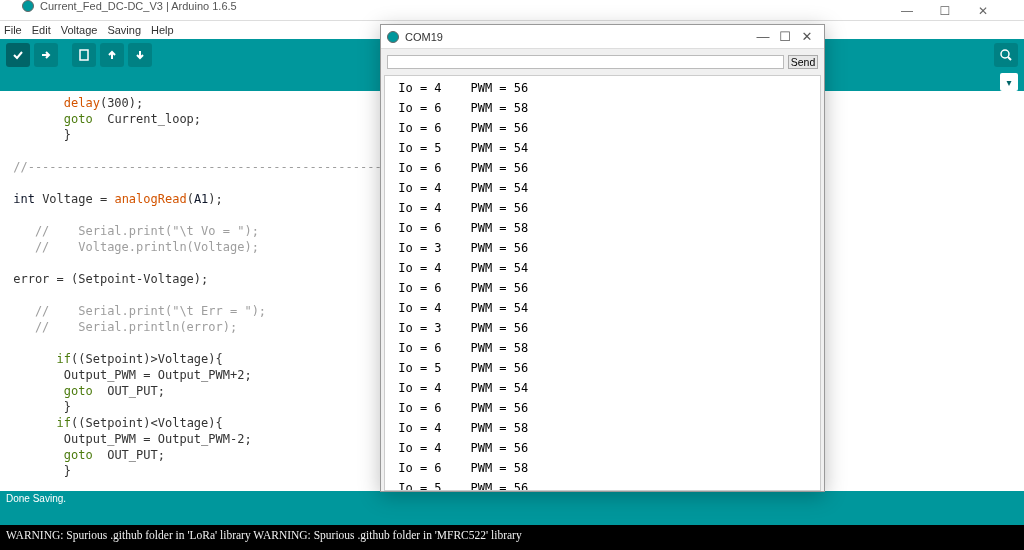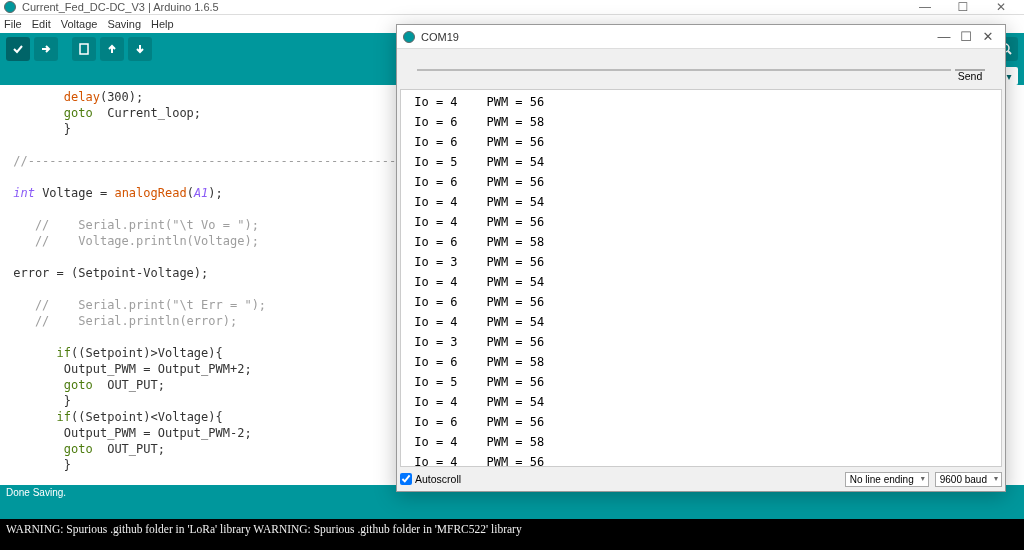--- a/index.html
+++ b/index.html
@@ -1,19 +1,19 @@
 <!DOCTYPE html>
 <html><head>
 <meta charset="utf-8">
 <style>
 * { margin:0; padding:0; box-sizing:border-box; }
 body { font-family: "Segoe UI", Arial, sans-serif; font-size:11px; background:#f0f0f0; width:1024px; height:550px; overflow:hidden; position:relative; }
 
 
-.titlebar { height:15px; background:#fff; display:flex; align-items:center; padding:0 4px; border-bottom:1px solid #ddd; }
+.titlebar { height:21px; background:#fff; display:flex; align-items:flex-start; padding:0 22px; border-bottom:1px solid #ddd; }
 .app-icon { width:12px; height:12px; border-radius:50%; background:#00979c; margin-right:6px; border:1px solid #666; }
 .title-text { flex:1; color:#555; font-size:11px; }
 .win-ctrl { width:38px; height:22px; display:flex; align-items:center; justify-content:center; color:#666; cursor:pointer; font-size:12px; }
 
 
 .menubar { height:18px; background:#fff; display:flex; align-items:center; padding:0 4px; gap:10px; }
 .menu-item { color:#333; font-size:11px; cursor:pointer;text-align:center; }
 
 
 .toolbar { height:32px; background:#00979c; display:flex; align-items:center; padding:0 6px; gap:4px; }
@@ -24,39 +24,39 @@
 
 
 .tabstrip { height:20px; background:#00979c; display:flex; align-items:flex-end; padding-left:6px; }
 .tab { background:#fff; padding:2px 14px 2px 8px; font-size:10.5px; border-radius:2px 2px 0 0; position:relative; }
 .tab-dd { position:absolute; right:2px; top:3px; font-size:9px; color:#888; }
 .tabstrip .right-dd { margin-left:auto; width:18px; height:18px; background:#fff; border-radius:2px; display:flex; align-items:center; justify-content:center; color:#006468; font-size:10px; margin-right:6px; cursor:pointer; }
 
 
 .editor { background:#fff; height:400px; overflow:hidden; font-family:Consolas, monospace; font-size:12px; line-height:16px; padding:4px 6px; color:#333; white-space:pre; position:relative; }
 .kw-orange { color:#d35400; }
-.kw-blue { color:#8b5cf6;font-style:italic; }
+.kw-blue { color:#0f172a; }
 .kw-green { color:#4d7c0f; }
 .comment { color:#9e9e9e; }
 
 
 .status-teal { height:34px; background:#00979c; color:#fff; font-size:10px; padding:2px 6px; }
 
 
 .console { background:#000; color:#f0f0f0; font-family:Liberation Serif, serif; font-size:11.5px; padding:3px 6px; height:38px; line-height:15px; overflow:hidden; }
 
 
 .footer { height:18px; background:#006468; color:#fff; display:flex; align-items:center; padding:0 8px; font-size:10.5px; }
 
 
-.serial-win { position:absolute; left:380px; top:24px; width:610px; height:468px; background:#f0f0f0; border:1px solid #999; box-shadow:0 4px 20px rgba(0,0,0,.25); display:flex; flex-direction:column;margin-left:16px; }
+.serial-win { position:absolute; left:380px; top:24px; width:445px; height:468px; background:#f0f0f0; border:1px solid #999; box-shadow:0 4px 20px rgba(0,0,0,.25); display:flex; flex-direction:column; }
 .serial-titlebar { height:24px; background:#fff; display:flex; align-items:center; padding:0 6px; border-bottom:1px solid #ddd; }
 .serial-title { flex:1; font-size:11px; color:#333; }
 .serial-wctl { width:22px; height:22px; display:flex; align-items:center; justify-content:center; cursor:pointer; font-size:13px; color:#555; }
-.serial-input-row { height:26px; display:flex; padding:20px; gap:4px; }
+.serial-input-row { height:26px; display:flex; padding:6px; gap:4px; }
 .serial-input { flex:1; border:1px solid #bbb; background:#fff; font-size:11px; padding:0 4px; }
 .send-btn { width:30px; background:#e8e8e8; border:1px solid #aaa; font-size:10.5px; cursor:pointer; }
 .serial-body { flex:1; background:#fff; border:1px solid #ccc; margin:0 3px; font-family:Consolas, monospace; font-size:12px; line-height:20px; padding:2px 6px; overflow:hidden; white-space:pre; }
 .serial-bottom { height:24px; display:flex; align-items:center; padding:3px; gap:6px; }
 .autoscroll { display:flex; align-items:center; gap:3px; font-size:10.5px; }
 .autoscroll input { width:12px; height:12px; }
 .serial-bottom .spacer { flex:1; }
 .dropdown { background:#fff; border:1px solid #aaa; font-size:10px; padding:1px 14px 1px 4px; cursor:pointer; position:relative; }
 .dropdown::after { content:"▾"; position:absolute; right:3px; top:1px; font-size:8px; color:#666; }
 
@@ -196,22 +196,13 @@
  Io = 5    PWM = 56
  Io = 4    PWM = 54
  Io = 6    PWM = 56
  Io = 4    PWM = 58
  Io = 4    PWM = 56
  Io = 6    PWM = 58
  Io = 5    PWM = 56
  Io = 4    PWM = 54
  Io = 3    PWM = 56
  Io = 4    PWM = 5</div>
-  <div class="serial-bottom">
-    <label class="autoscroll">
-      <input type="checkbox" checked="" style="">
-      <span>Autoscroll</span>
-    </label>
-    <span class="spacer"></span>
-    <span class="dropdown">No line ending</span>
-    <span class="dropdown">9600 baud</span>
-  </div>
 </div>
 
 </body></html>

